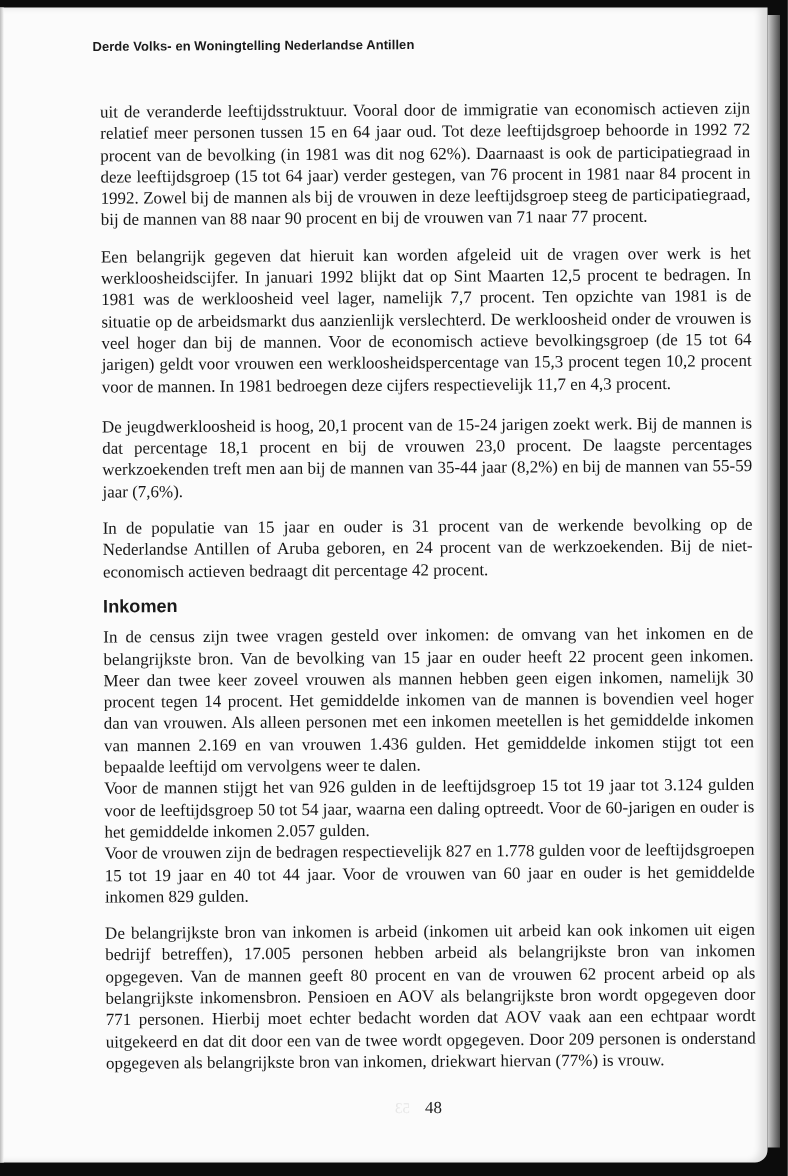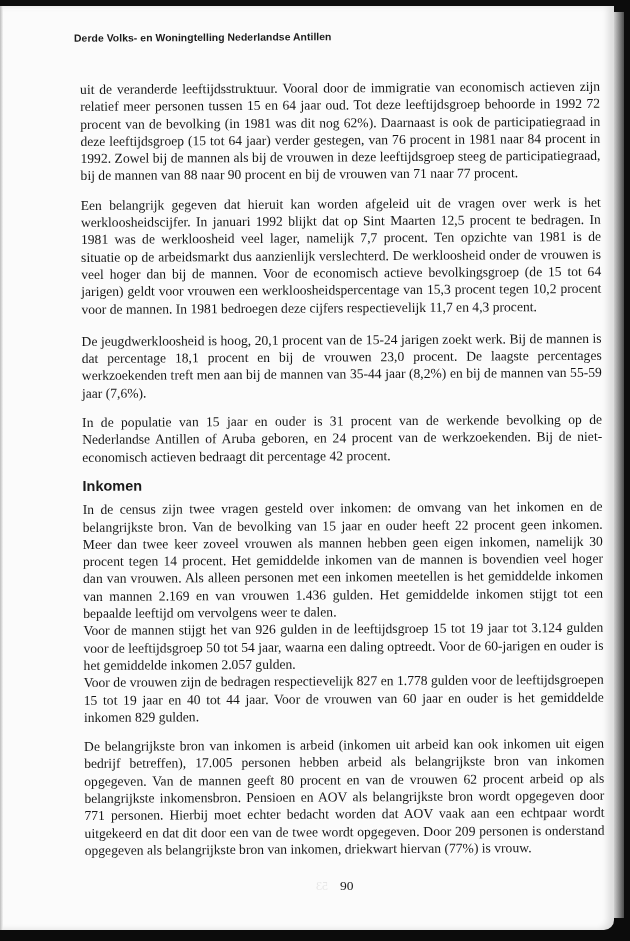--- a/index.html
+++ b/index.html
@@ -114,15 +114,15 @@
 
       <h2 class="section-heading">Inkomen</h2>
 
       <p class="para tight">In de census zijn twee vragen gesteld over inkomen: de omvang van het inkomen en de belangrijkste bron. Van de bevolking van 15 jaar en ouder heeft 22 procent geen inkomen. Meer dan twee keer zoveel vrouwen als mannen hebben geen eigen inkomen, namelijk 30 procent tegen 14 procent. Het gemiddelde inkomen van de mannen is bovendien veel hoger dan van vrouwen. Als alleen personen met een inkomen meetellen is het gemiddelde inkomen van mannen 2.169 en van vrouwen 1.436 gulden. Het gemiddelde inkomen stijgt tot een bepaalde leeftijd om vervolgens weer te dalen.</p>
       <p class="para tight">Voor de mannen stijgt het van 926 gulden in de leeftijdsgroep 15 tot 19 jaar tot 3.124 gulden voor de leeftijdsgroep 50 tot 54 jaar, waarna een daling optreedt. Voor de 60-jarigen en ouder is het gemiddelde inkomen 2.057 gulden.</p>
       <p class="para">Voor de vrouwen zijn de bedragen respectievelijk 827 en 1.778 gulden voor de leeftijdsgroepen 15 tot 19 jaar en 40 tot 44 jaar. Voor de vrouwen van 60 jaar en ouder is het gemiddelde inkomen 829 gulden.</p>
       <p class="para">De belangrijkste bron van inkomen is arbeid (inkomen uit arbeid kan ook inkomen uit eigen bedrijf betreffen), 17.005 personen hebben arbeid als belangrijkste bron van inkomen opgegeven. Van de mannen geeft 80 procent en van de vrouwen 62 procent arbeid op als belangrijkste inkomensbron. Pensioen en AOV als belangrijkste bron wordt opgegeven door 771 personen. Hierbij moet echter bedacht worden dat AOV vaak aan een echtpaar wordt uitgekeerd en dat dit door een van de twee wordt opgegeven. Door 209 personen is onderstand opgegeven als belangrijkste bron van inkomen, driekwart hiervan (77%) is vrouw.</p>
     </div>
 
     <div class="ghost-number">53</div>
-    <div class="page-number">90</div>
+    <div class="page-number">48</div>
   </div>
 </div>
 
 </body></html>

